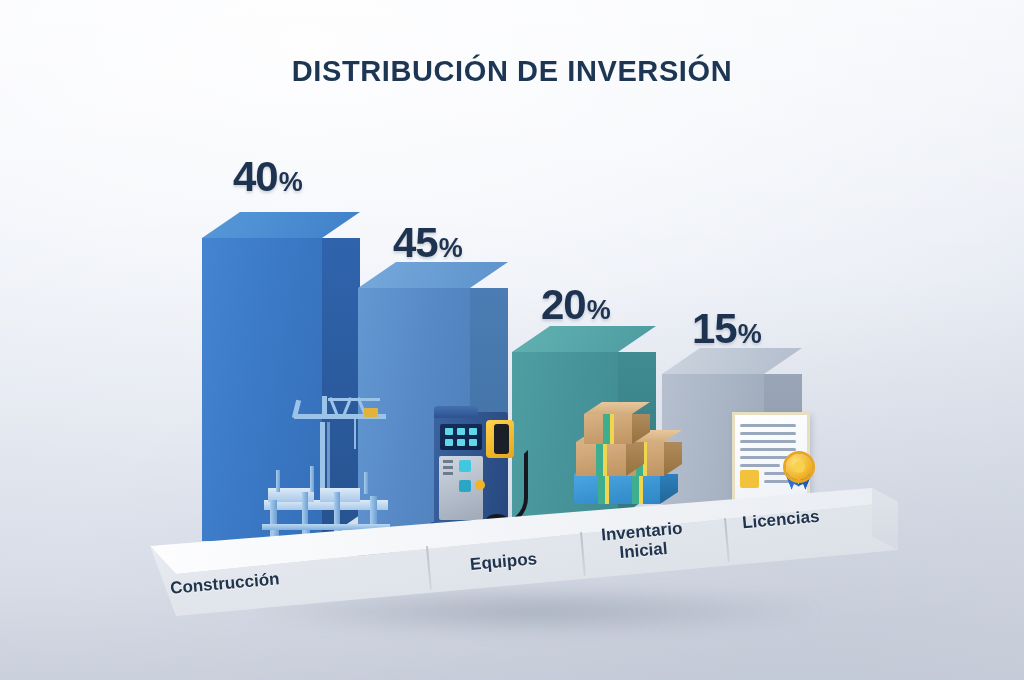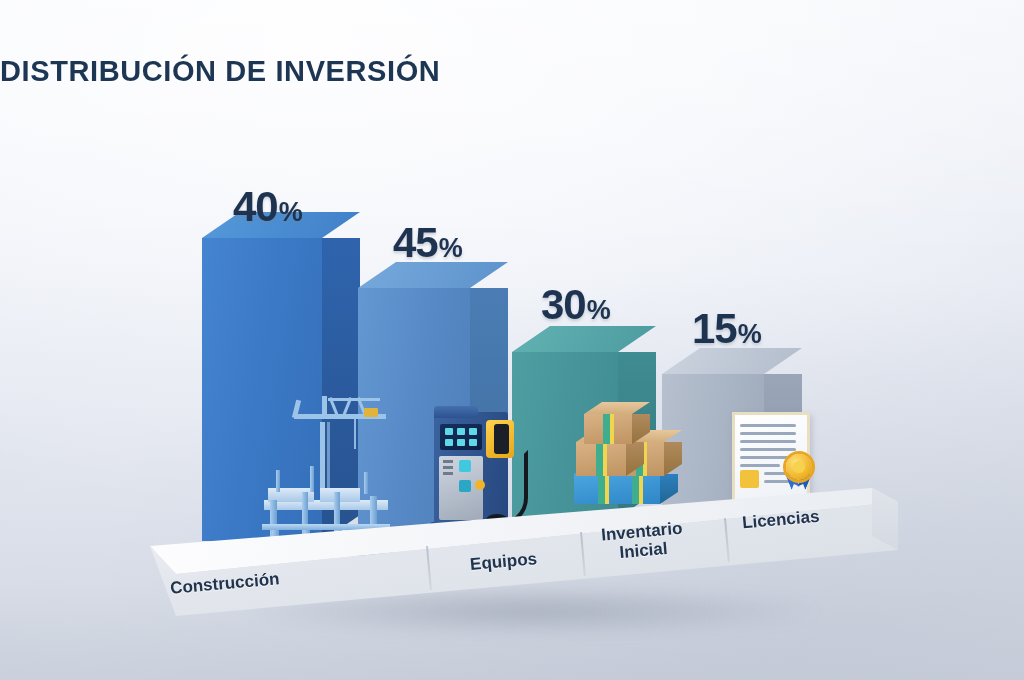--- a/index.html
+++ b/index.html
@@ -19,21 +19,21 @@
     background:linear-gradient(180deg, rgba(255,255,255,.55) 0%, rgba(255,255,255,0) 38%, rgba(193,200,213,.22) 86%, rgba(178,186,201,.35) 100%);
     pointer-events:none;
   }
   #stage:after{
     content:"";position:absolute;inset:0;
     background:radial-gradient(120% 80% at 78% 88%, rgba(160,170,188,.20) 0%, rgba(160,170,188,0) 60%);
     pointer-events:none;
   }
 
   
-  .titles{position:absolute;left:0;top:54px;width:1024px;z-index:40;}
+  .titles{position:absolute;left:0;top:54px;width:1024px;text-align:center;z-index:40;}
   .t-main{
     font-size:29px;font-weight:bold;letter-spacing:.6px;color:#1d3653;
     line-height:1.18;text-shadow:0 1px 1px rgba(255,255,255,.8);
   }
   .t-sub{
     font-size:26px;font-weight:bold;letter-spacing:.5px;color:#607793;
     line-height:1.2;margin-top:7px;text-shadow:0 1px 1px rgba(255,255,255,.8);
   }
 
   
@@ -123,21 +123,21 @@
 
   <div class="titles">
     <div class="t-main">DISTRIBUCIÓN DE INVERSIÓN</div>
   </div>
 
   <div class="bshadow" style="left:196px;top:516px;width:190px;height:46px;"></div>
   <div class="bshadow" style="left:350px;top:508px;width:176px;height:44px;"></div>
   <div class="bshadow" style="left:504px;top:494px;width:176px;height:42px;"></div>
   <div class="bshadow" style="left:652px;top:482px;width:172px;height:40px;"></div>
 
-  <div class="pct" style="left:233px;top:186px;">
+  <div class="pct" style="left:233px;top:156px;">
     <span class="num">40</span><span class="sym">%</span>
   </div>
   <div class="bar" style="left:202px;top:238px;width:120px;height:303px;">
     <div class="face f-front" style="background:linear-gradient(100deg,#4584d0 0%,#3b79c6 48%,#356fb9 100%);"></div>
     <div class="face f-side" style="background:linear-gradient(180deg,#2f64ad,#27528f);"></div>
     <div class="face f-top" style="background:linear-gradient(120deg,#569ada,#3f7fc8);"></div>
   </div>
 
   <div class="icon" style="left:258px;top:392px;width:136px;height:150px;">
 
@@ -213,21 +213,21 @@
     <div style="position:absolute;left:47px;top:78px;width:10px;height:10px;background:#f0b429;border-radius:50%;"></div>
 
     <div style="position:absolute;left:58px;top:18px;width:28px;height:38px;background:linear-gradient(150deg,#ffd34d,#e6a617);border-radius:4px;"></div>
     <div style="position:absolute;left:66px;top:22px;width:15px;height:30px;background:#1b1f27;border-radius:3px;"></div>
 
     <div class="fd-hose" style="left:62px;top:48px;width:30px;height:68px;"></div>
     <div style="position:absolute;left:58px;top:112px;width:22px;height:12px;background:#15181f;border-radius:50%;"></div>
   </div>
 
   <div class="pct" style="left:541px;top:284px;">
-    <span class="num">30</span><span class="sym">%</span>
+    <span class="num">20</span><span class="sym">%</span>
   </div>
   <div class="bar" style="left:512px;top:352px;width:106px;height:166px;">
     <div class="face f-front" style="background:linear-gradient(100deg,#4e9ea2 0%,#47959a 50%,#3f8b91 100%);"></div>
     <div class="face f-side" style="background:linear-gradient(180deg,#3f8c92,#35787f);"></div>
     <div class="face f-top" style="background:linear-gradient(120deg,#62b1b2,#4c9ba0);"></div>
   </div>
 
   <div class="icon" style="left:572px;top:412px;width:112px;height:104px;">
 
     <div class="box" style="left:2px;top:62px;width:86px;height:30px;">

